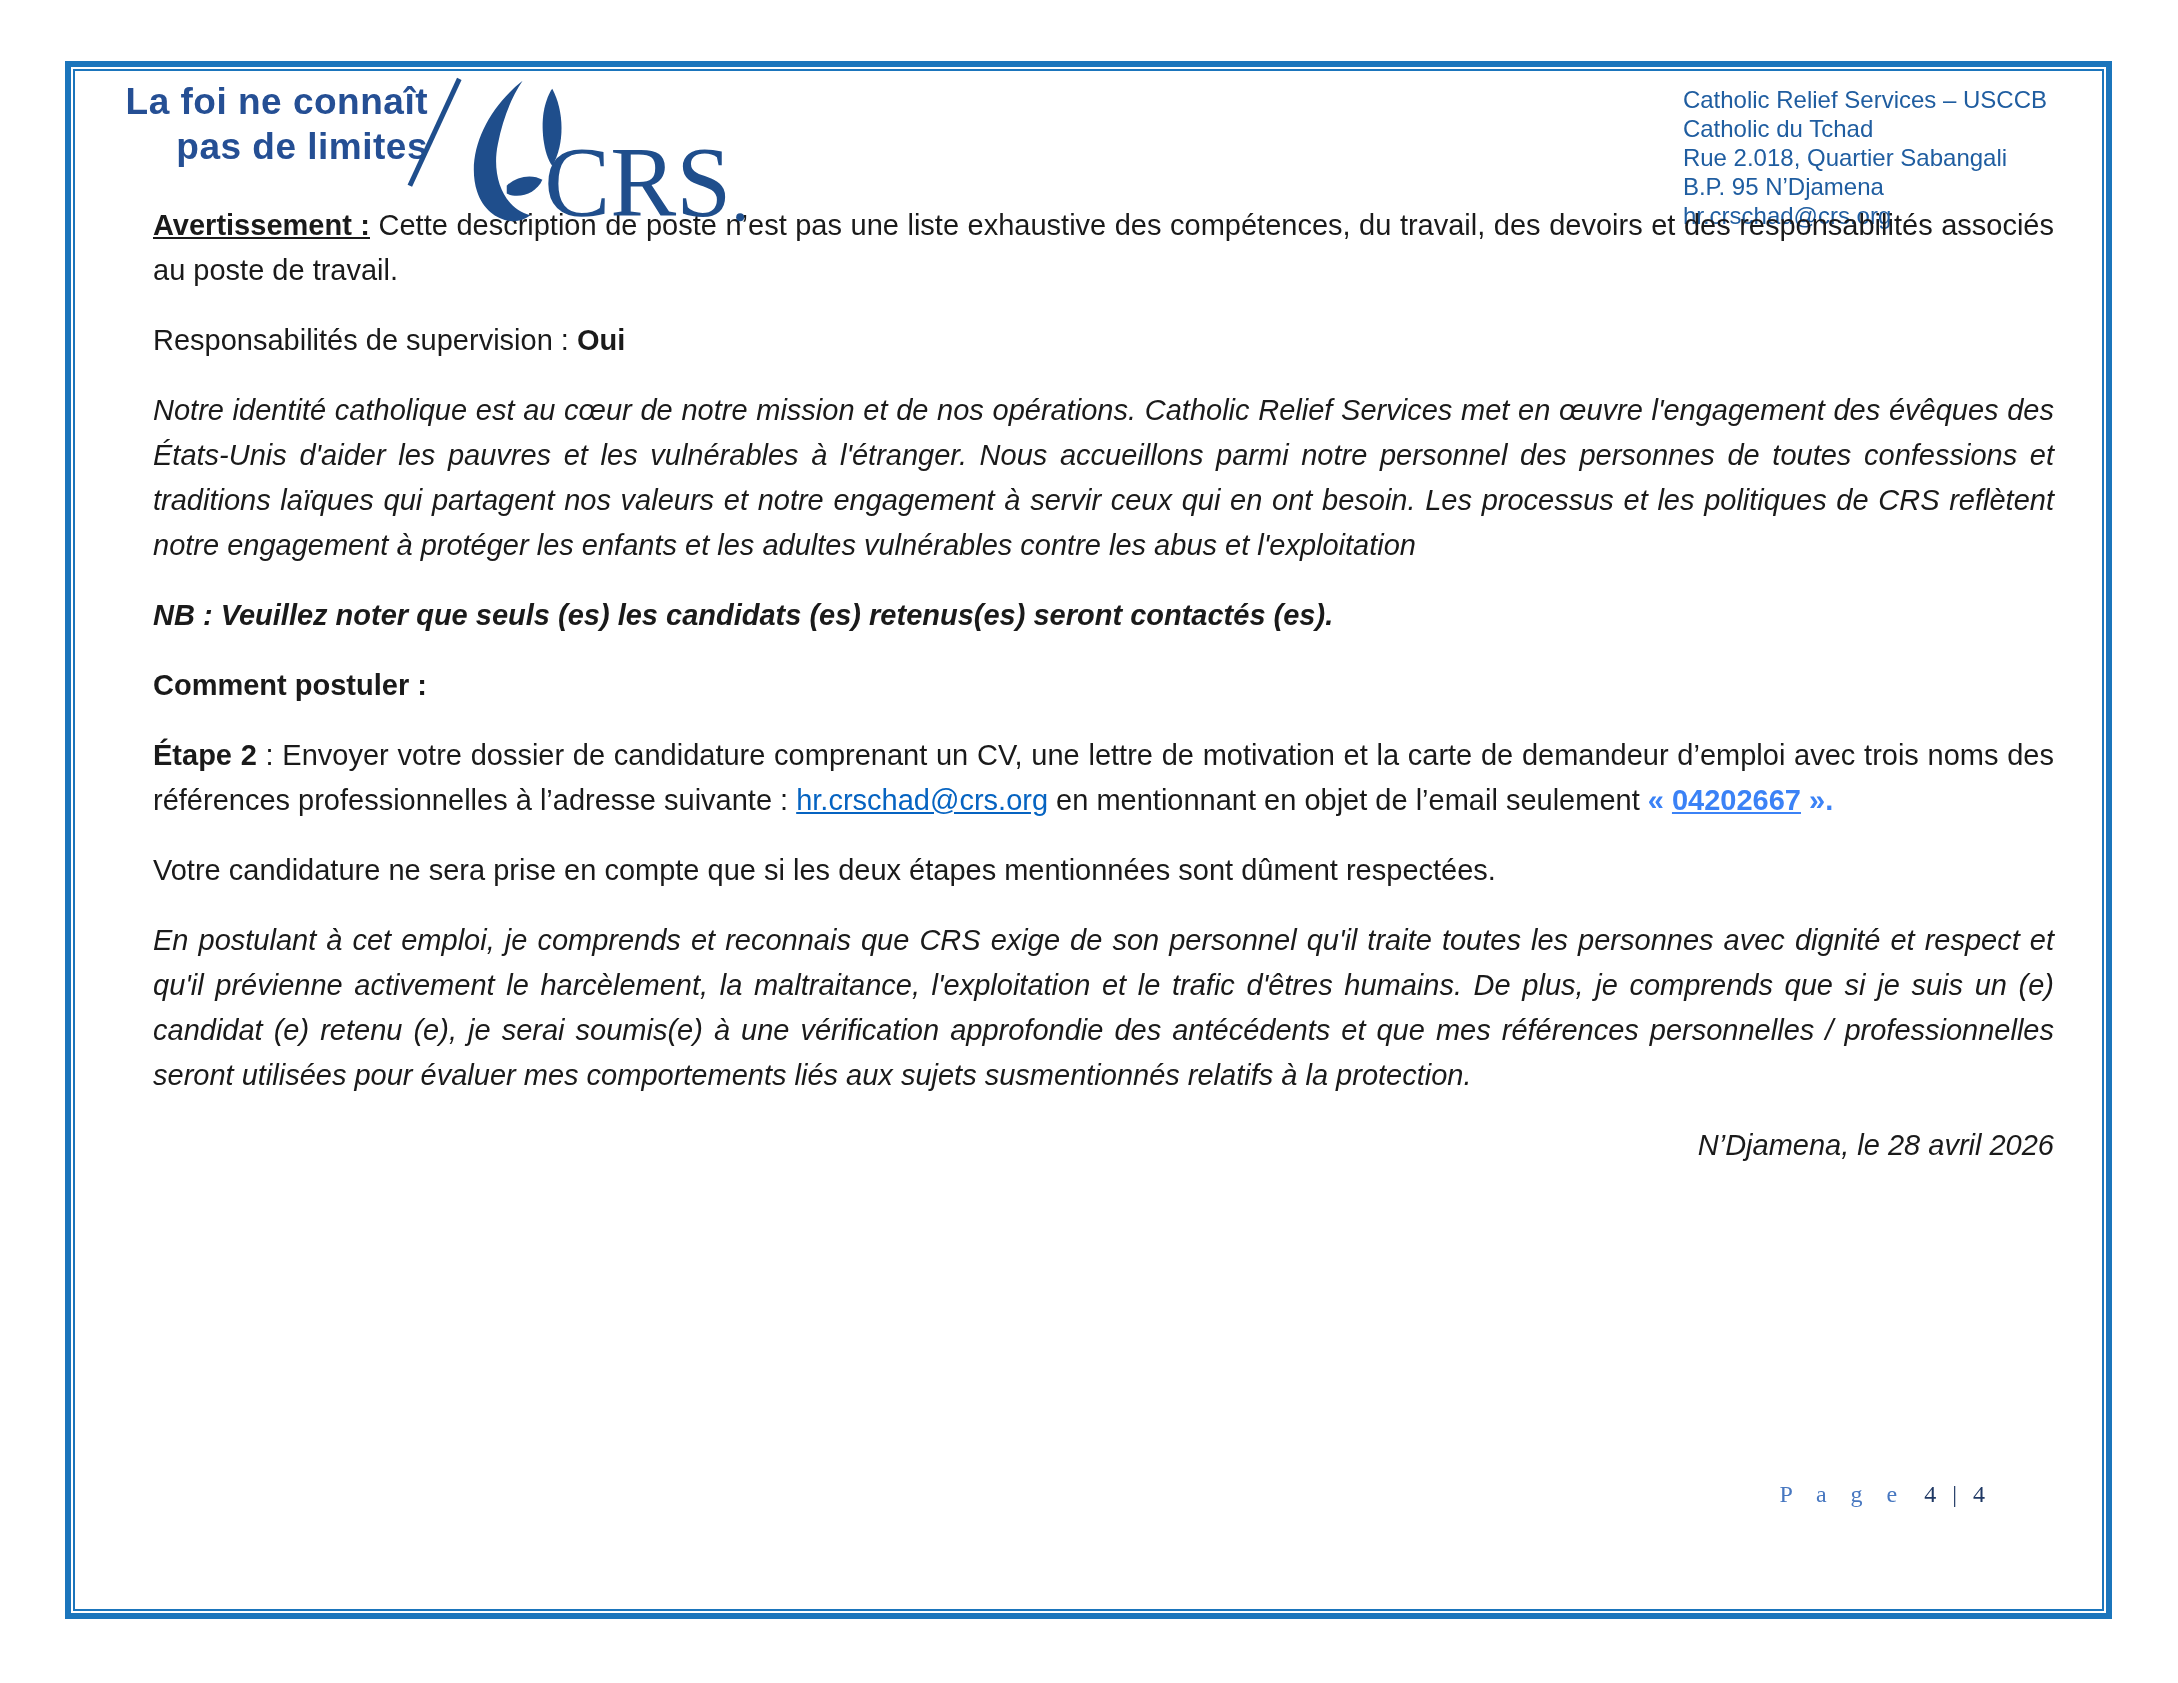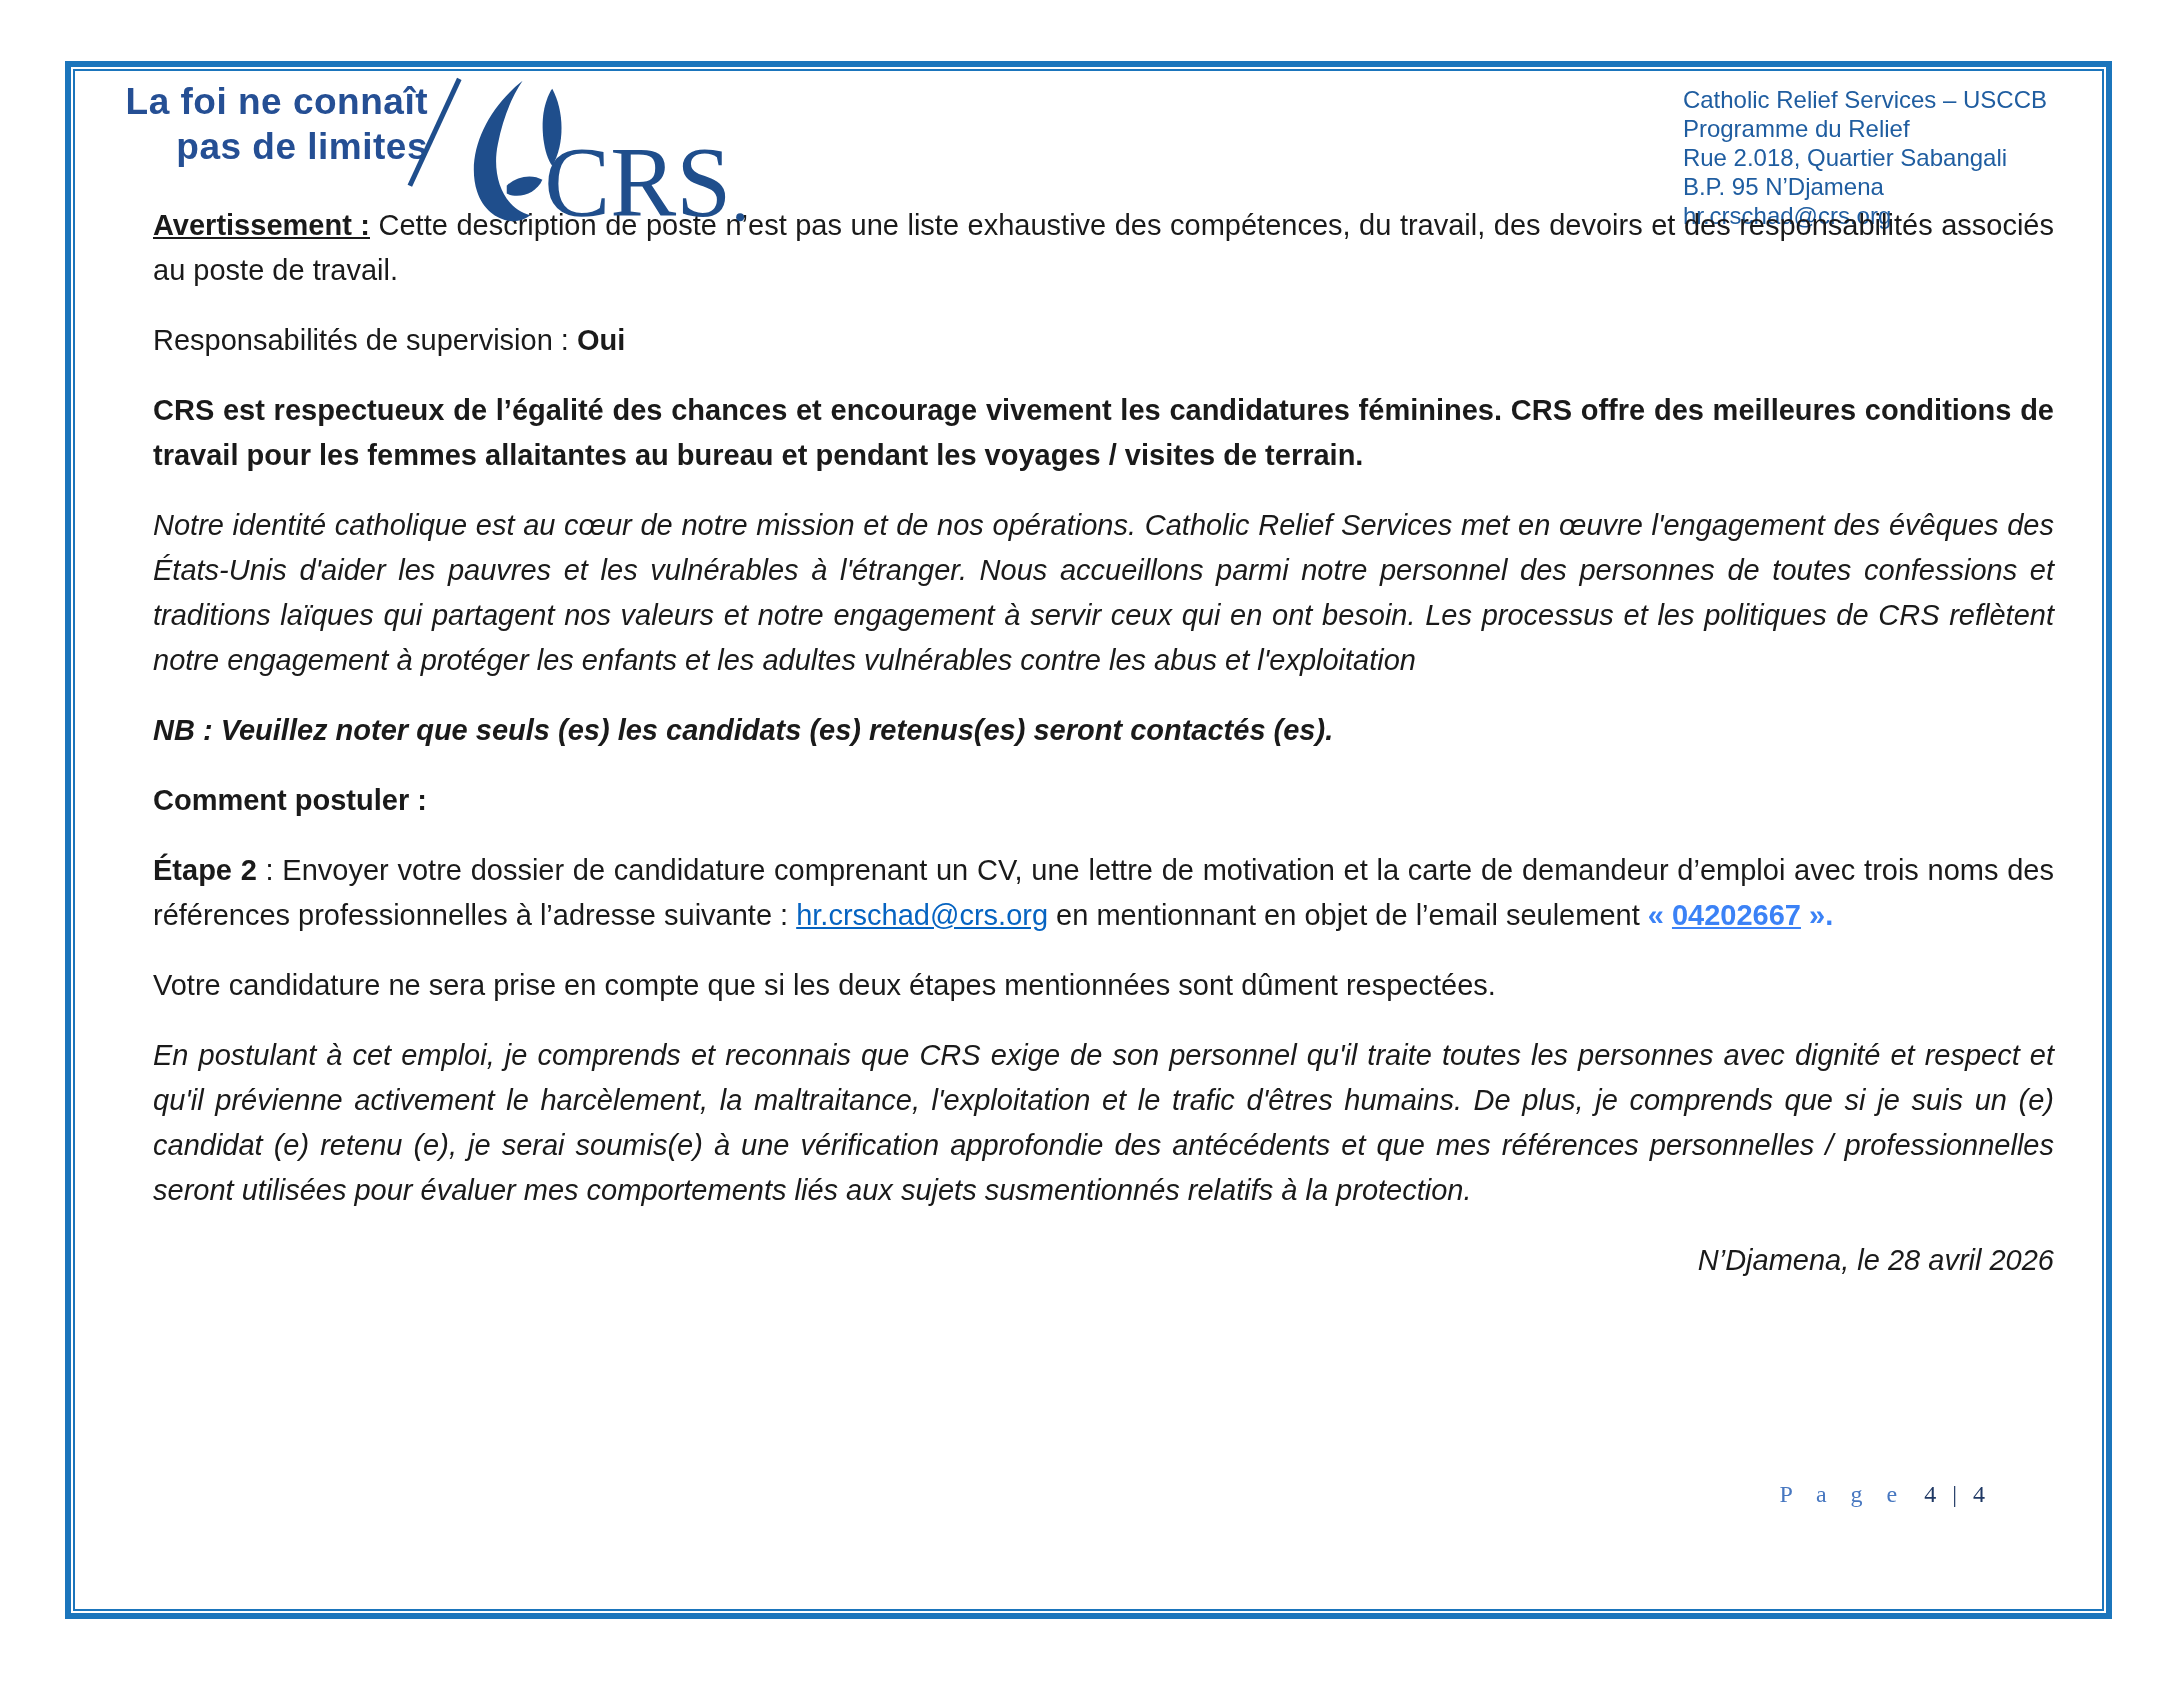--- a/index.html
+++ b/index.html
@@ -81,33 +81,32 @@
   <path fill="#1F4E8C" d="M158 22 C 170 44, 171 78, 158 100 C 149 88, 146 60, 150 42 C 152 33, 155 26, 158 22 Z"></path>
 
   <path fill="#1F4E8C" d="M112 120 C 122 110, 138 108, 148 114 C 142 128, 124 134, 112 128 Z"></path>
 
   <text x="150" y="150" font-family="Liberation Serif, serif" font-size="100" fill="#1F4E8C">CRS</text>
   <circle cx="348" cy="152" r="4" fill="#1F4E8C"></circle>
 </svg>
 
 <div class="address">
   <div>Catholic Relief Services – USCCB</div>
-  <div>Programme du Relief</div>
+  <div>Catholic du Tchad</div>
   <div>Rue 2.018, Quartier Sabangali</div>
   <div>B.P. 95 N’Djamena</div>
   <div>hr.crschad@crs.org</div>
 </div>
 
 <div class="content">
 
   <p><span class="b u">Avertissement :</span><span> Cette description de poste n’est pas une liste exhaustive des compétences, du travail, des devoirs et des responsabilités associés au poste de travail.</span></p>
 
   <p><span>Responsabilités de supervision : </span><span class="b">Oui</span></p>
 
-  <p class="b">CRS est respectueux de l’égalité des chances et encourage vivement les candidatures féminines. CRS offre des meilleures conditions de travail pour les femmes allaitantes au bureau et pendant les voyages / visites de terrain.</p>
 
   <p class="i"> Notre identité catholique est au cœur de notre mission et de nos opérations. Catholic Relief Services met en œuvre l'engagement des évêques des États-Unis d'aider les pauvres et les vulnérables à l'étranger. Nous accueillons parmi notre personnel des personnes de toutes confessions et traditions laïques qui partagent nos valeurs et notre engagement à servir ceux qui en ont besoin. Les processus et les politiques de CRS reflètent notre engagement à protéger les enfants et les adultes vulnérables contre les abus et l'exploitation</p>
 
   <p class="bi">NB : Veuillez noter que seuls (es) les candidats (es) retenus(es) seront contactés (es).</p>
 
   <p class="b">Comment postuler :</p>
 
 
   <p><span class="b">Étape 2</span><span> : Envoyer votre dossier de candidature comprenant un CV, une lettre de motivation et la carte de demandeur d’emploi avec trois noms des références professionnelles à l’adresse suivante : </span><a class="doclink" href="#">hr.crschad@crs.org</a><span> en mentionnant en objet de l’email seulement </span><span class="red"><span>« </span><span class="num">04202667</span><span> ».</span></span></p>
 

